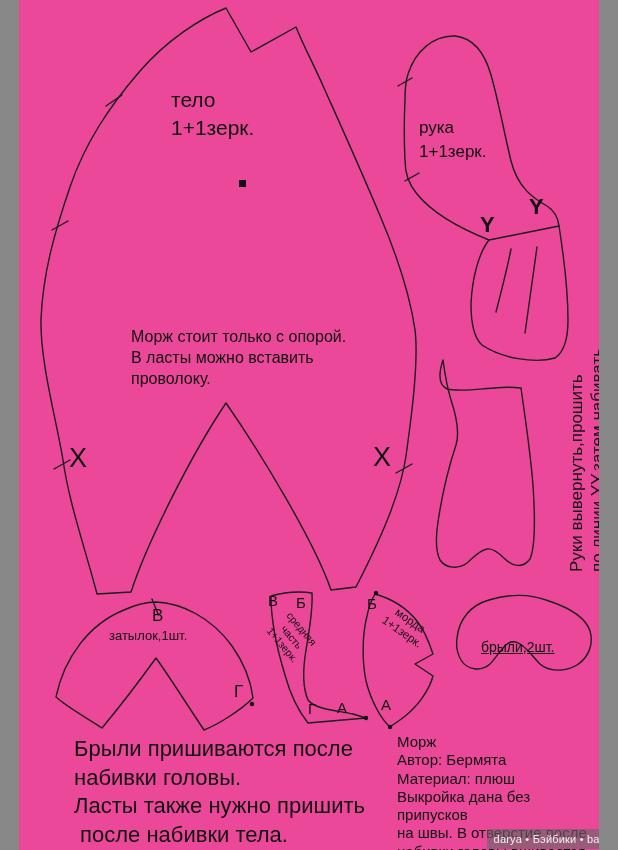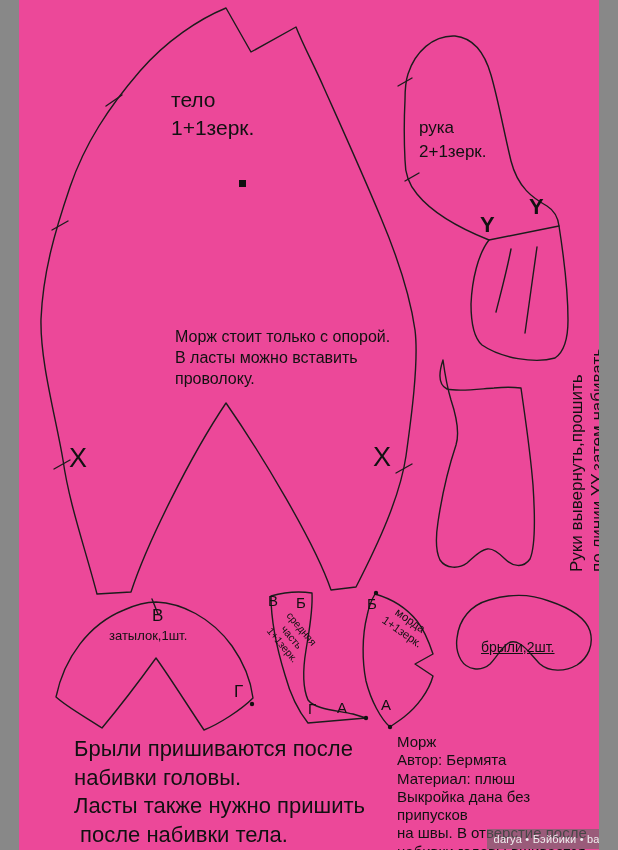--- a/index.html
+++ b/index.html
@@ -12,21 +12,21 @@
   svg.outlines { position:absolute; left:0; top:0; width:618px; height:850px; }
   .lbl { position:absolute; white-space:pre-line; }
   .preline { white-space:pre-line; }
   .body-label   { left:152px; top:86px;  font-size:21px; line-height:1.32; }
   .arm-label    { left:400px; top:116px; font-size:17px; line-height:1.4; }
   .flip-label   { left:451px; top:461px; font-size:17px; line-height:1.55; }
   .head-label   { left:90px;  top:628px; font-size:13px; }
   .jowl-label   { left:462px; top:639px; font-size:14px;text-decoration:underline; }
   .instruction  { left:88px;  top:206px; width:300px; font-size:19.5px; line-height:1.21; }
   .big-x        { font-size:25px; line-height:0.9; font-weight:500; margin-left:4px; }
-  .support-note { left:112px; top:327px; font-size:16px; line-height:1.3;margin-left:44px; }
+  .support-note { left:112px; top:327px; font-size:16px; line-height:1.3; }
   .assembly-note{ left:55px;  top:735px; font-size:22px; line-height:1.3; }
   .info-block   { left:378px; top:733px; font-size:15px; line-height:1.22; }
   .arm-note {
     position:absolute; left:547px; top:572px; width:268px;
     font-size:17px; line-height:1.25;
     transform:rotate(-90deg); transform-origin:0 0;
   }
   .mid-label {
     position:absolute; left:234px; top:618px; width:78px; text-align:center;
     font-size:10.5px; line-height:1.2; transform:rotate(50deg); white-space:pre-line;
@@ -166,21 +166,21 @@
       <circle cx="357" cy="593" r="2.2"></circle>
       <circle cx="371" cy="727" r="2.2"></circle>
       <circle cx="347" cy="718" r="2.2"></circle>
       <circle cx="233" cy="704" r="2.2"></circle>
     </g>
   </svg>
 
   <div class="lbl body-label">тело
 1+1зерк.</div>
   <div class="lbl arm-label">рука
-2+1зерк.</div>
+1+1зерк.</div>
   <div class="lbl head-label">затылок,1шт.</div>
   <div class="mid-label">средняя
 часть
 1+1зерк.</div>
   <div class="muz-label">морда
 1+1зерк.</div>
   <div class="lbl jowl-label">брыли,2шт.</div>
 
   <div class="dart-dot"></div>
 

